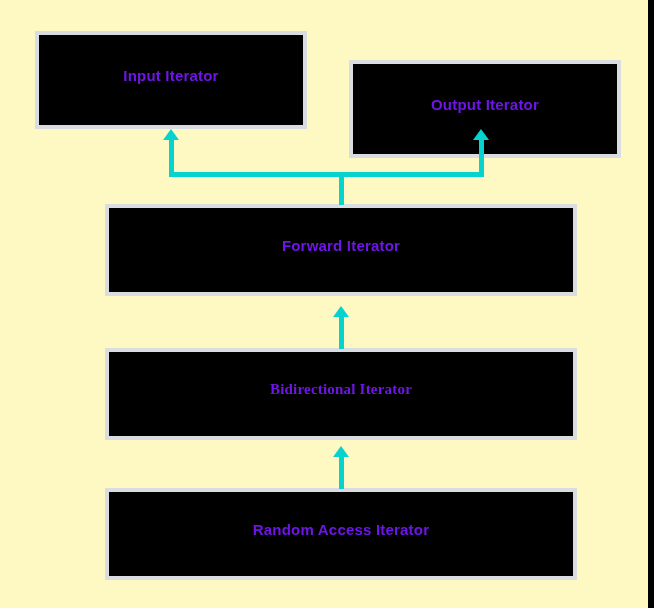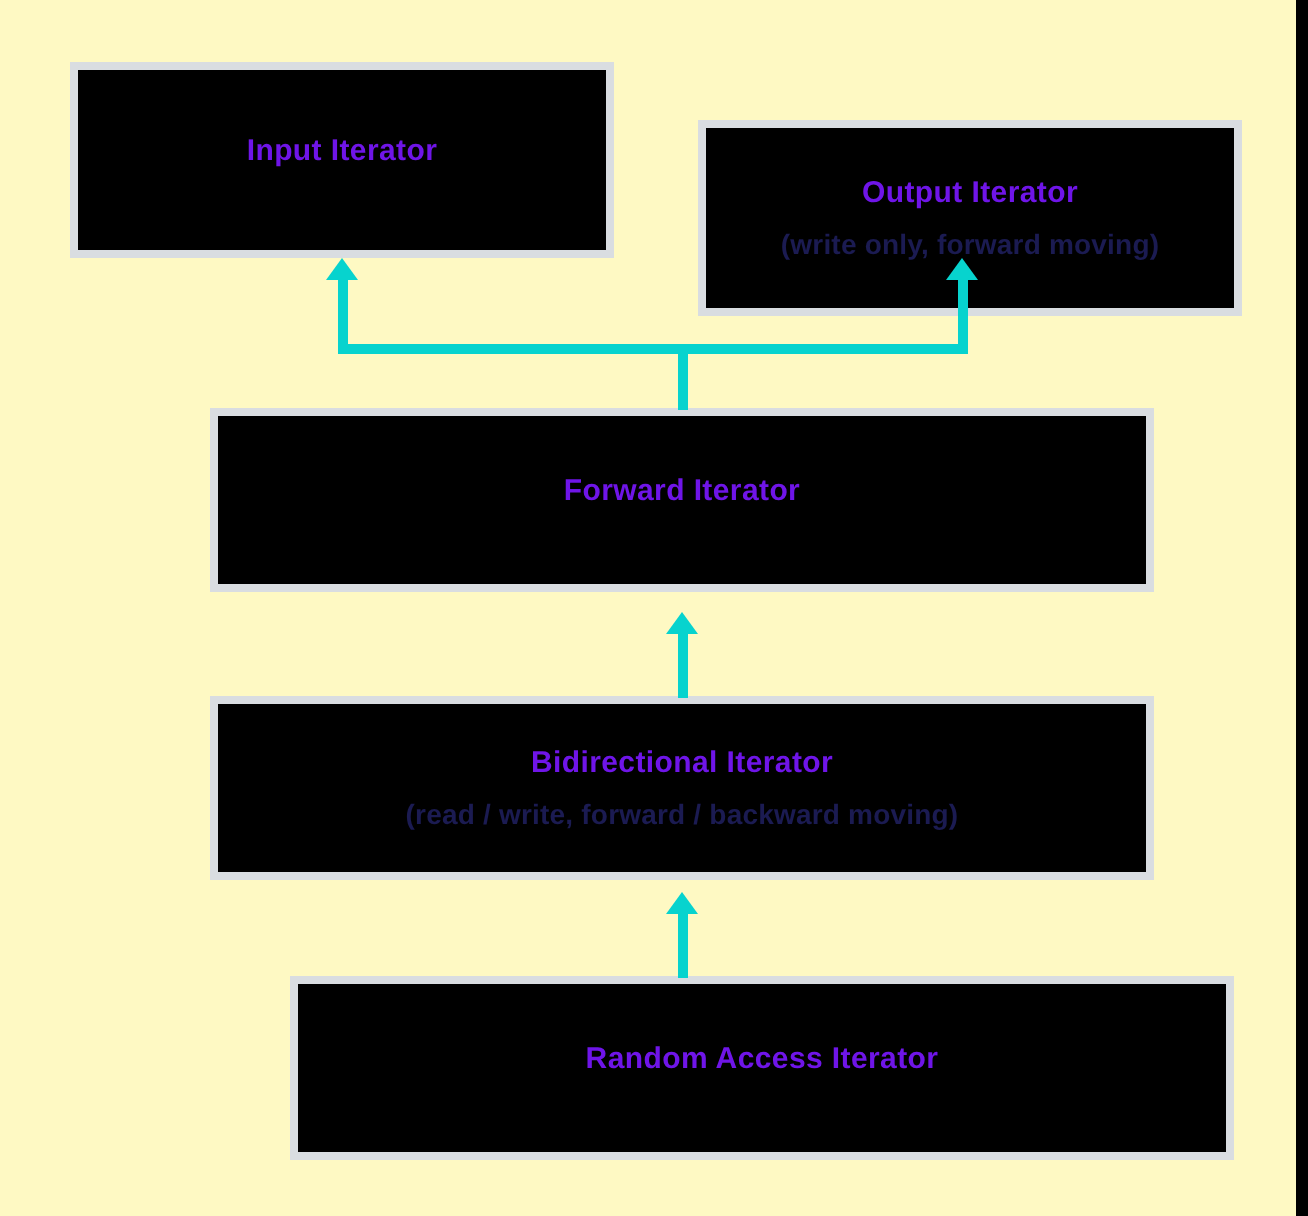--- a/index.html
+++ b/index.html
@@ -46,22 +46,22 @@
     font-weight: bold;
     color: #1b1b52;
     letter-spacing: 0.1px;
     white-space: nowrap;
   }
 
   
   #node-input        { left: 35px;  top: 31px;  width: 272px; height: 98px; }
   #node-output       { left: 349px; top: 31px;  width: 272px; height: 98px; margin-top: 29px; }
   #node-forward      { left: 105px; top: 204px; width: 472px; height: 92px; }
-  #node-bidirectional{ left: 105px; top: 348px; width: 472px; height: 92px; }
-  #node-random       { left: 105px; top: 488px; width: 472px; height: 92px; margin-left: 40px; }
+  #node-bidirectional{ left: 105px; top: 348px; width: 472px; height: 92px; font-family: Liberation Serif, serif; }
+  #node-random       { left: 105px; top: 488px; width: 472px; height: 92px; }
 
   
   .conn {
     position: absolute;
     background: #07d3ce;
   }
   .conn-v { width: 5px; }
   .conn-h { height: 5px; }
 
   
@@ -98,30 +98,28 @@
 <body>
 
 <div id="diagram">
 
   <div class="node" id="node-input">
     <div class="title">Input Iterator</div>
   </div>
 
   <div class="node" id="node-output">
     <div class="title">Output Iterator</div>
-    <div class="subtitle">(write only, forward moving)</div>
   </div>
 
   <div class="node" id="node-forward">
     <div class="title">Forward Iterator</div>
   </div>
 
   <div class="node" id="node-bidirectional">
     <div class="title">Bidirectional Iterator</div>
-    <div class="subtitle">(read / write, forward / backward moving)</div>
   </div>
 
   <div class="node" id="node-random">
     <div class="title">Random Access Iterator</div>
   </div>
 
   <div class="conn conn-v" id="stem-fwd"></div>
   <div class="conn conn-h" id="bar-fwd"></div>
   <div class="conn conn-v" id="riser-left"></div>
   <div class="arrowhead" id="head-left"></div>

